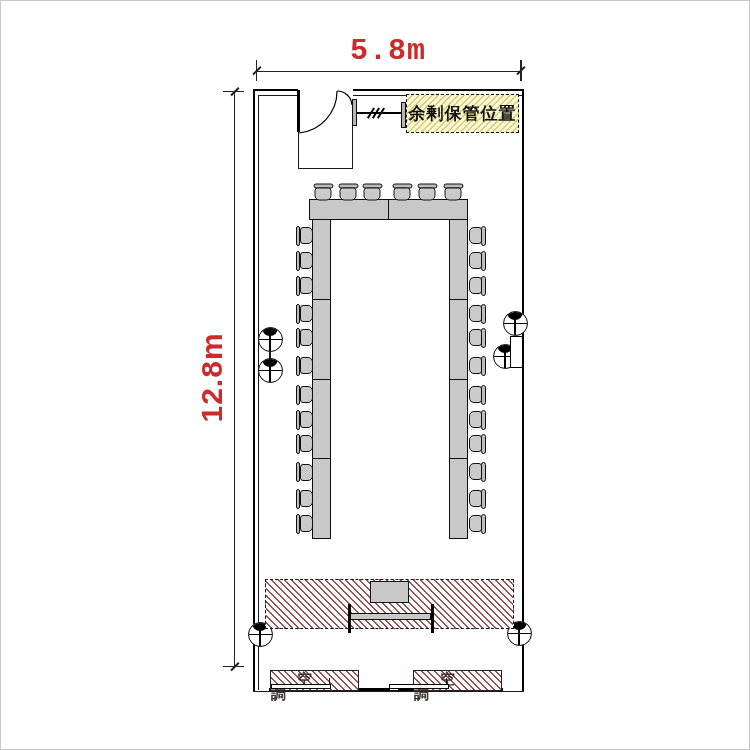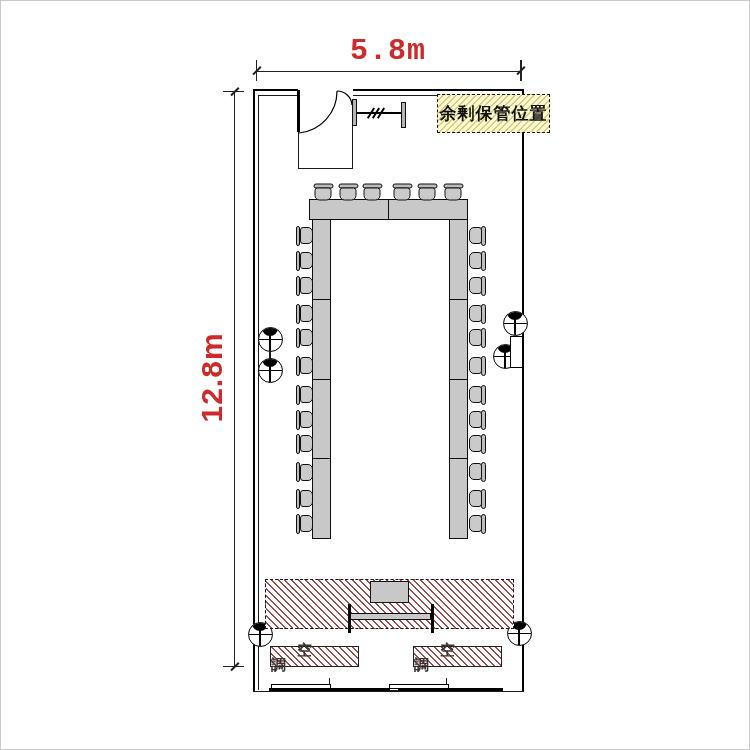--- a/index.html
+++ b/index.html
@@ -19,23 +19,23 @@
   .table{background:#c8c8c8;border:1.5px solid #0e0e0e;box-sizing:border-box;}
   .divider{background:#0e0e0e;}
   .chair{position:absolute;width:17px;height:22px;}
   .chair .back{position:absolute;left:0;top:1px;width:4.5px;height:20px;background:#bdbdbd;border:1.2px solid #101010;border-radius:2.5px;box-sizing:border-box;}
   .chair .seat{position:absolute;left:4px;top:2.5px;width:13px;height:17px;background:#cacaca;border:1.2px solid #101010;border-radius:3px 5px 5px 3px;box-sizing:border-box;}
   .chair.top{transform:rotate(90deg);}
   .chair.right{transform:rotate(180deg);}
   
   .hatch-red{background:repeating-linear-gradient(45deg,#fff 0 3.4px,#9c4f4f 3.4px 4.8px);}
   .stage{border:1.6px dashed #161616;box-sizing:border-box;}
-  .hvac-box{border:1.5px solid #222;box-sizing:border-box;display:flex;align-items:center;justify-content:center;}
+  .hvac-box{border:1.5px solid #222;box-sizing:border-box;display:flex;justify-content:center;margin-top:24px;}
   .hvac-label{font-size:15px;font-weight:700;color:#3c3333;letter-spacing:26px;text-indent:26px;line-height:1;}
-  .storage{background:#fcf8d0 repeating-linear-gradient(135deg,rgba(0,0,0,0) 0 3.4px,#d8cd85 3.4px 4.6px);border:1.6px dashed #161616;box-sizing:border-box;display:flex;align-items:center;justify-content:center;margin-left:31px;}
+  .storage{background:#fcf8d0 repeating-linear-gradient(135deg,rgba(0,0,0,0) 0 3.4px,#d8cd85 3.4px 4.6px);border:1.6px dashed #161616;box-sizing:border-box;display:flex;align-items:center;justify-content:center;}
   .storage-label{font-size:17px;font-weight:600;color:#111;letter-spacing:1px;white-space:nowrap;}
   .podium{background:#c8c8c8;border:1.8px solid #141414;box-sizing:border-box;}
   .screen-bar{background:#c8c8c8;border:1px solid #0c0c0c;box-sizing:border-box;}
   
   .mark{position:absolute;width:25px;height:25px;border-radius:50%;border:1.5px solid #000;background:#fff;box-sizing:border-box;overflow:hidden;}
   .mark .cap{position:absolute;top:-1px;left:14%;width:72%;height:40%;background:#000;border-radius:0 0 9px 9px;}
   .mark .vl{position:absolute;left:calc(50% - .75px);top:0;width:1.5px;height:100%;background:#000;}
   .mark .hl{position:absolute;top:calc(52% - .75px);left:0;width:100%;height:1.5px;background:#000;}
   .window{background:#fff;border:1px solid #000;box-sizing:border-box;}
   .notch{background:#fff;border:1.2px solid #000;box-sizing:border-box;}

